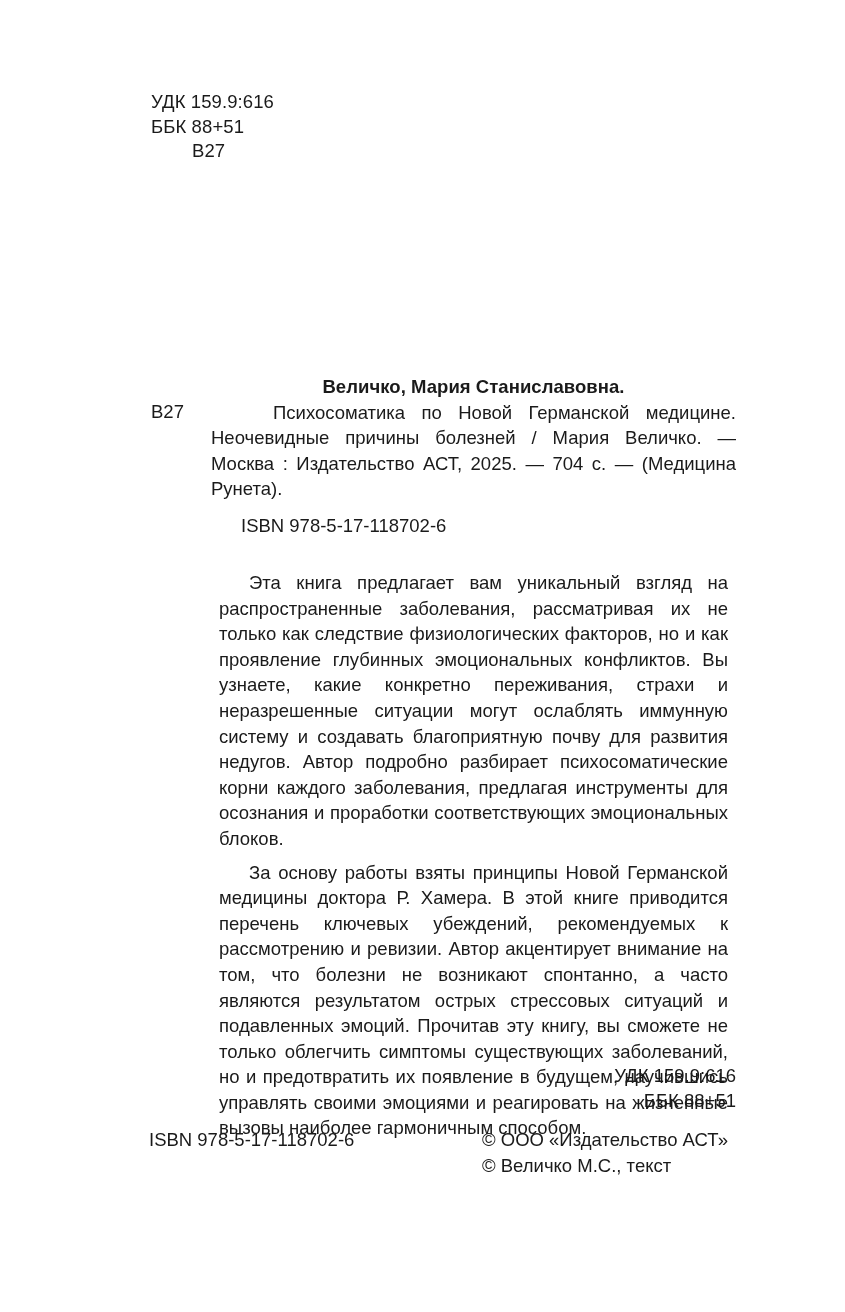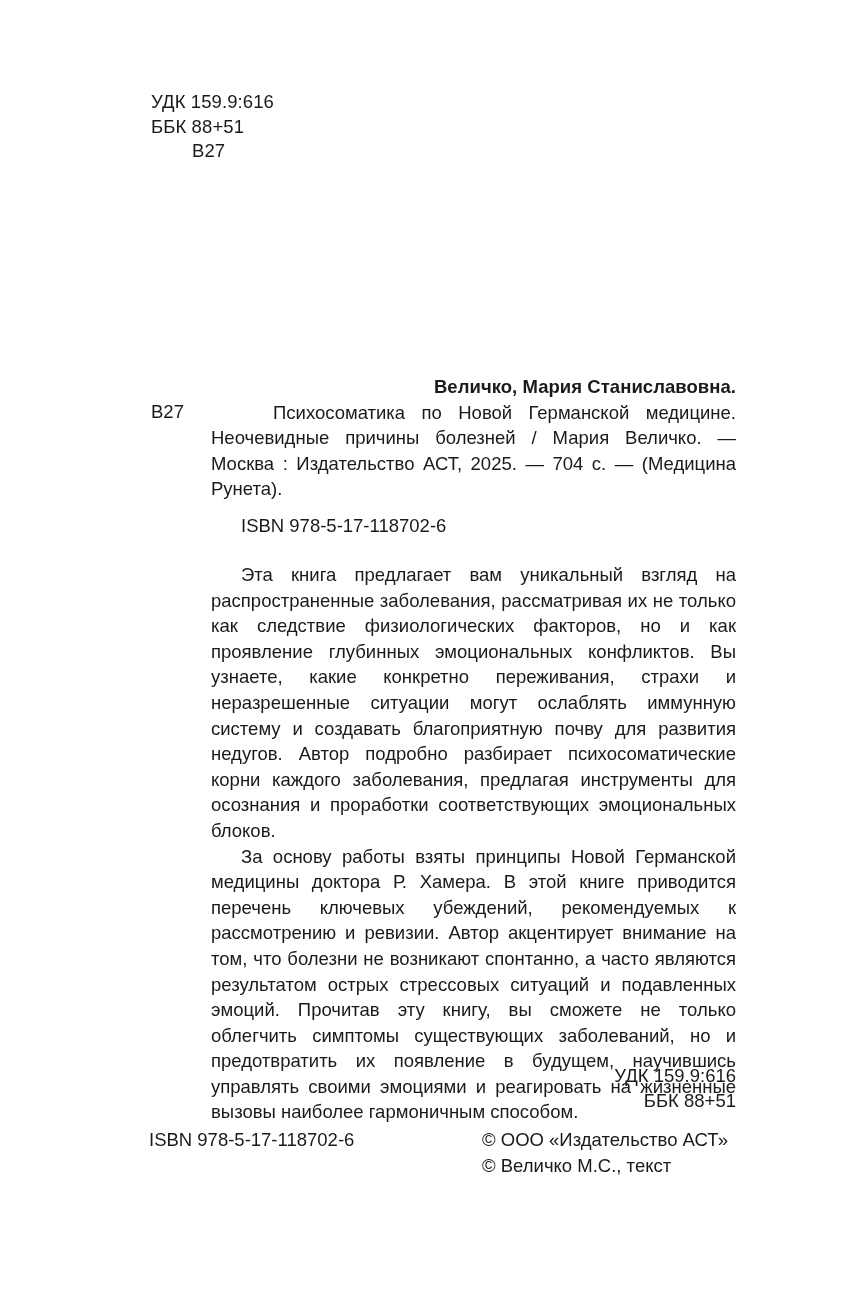--- a/index.html
+++ b/index.html
@@ -46,21 +46,21 @@
     top: 374px;
     width: 525px;
     font-size: 18.5px;
     line-height: 25.6px;
     text-align: justify;
     text-justify: inter-word;
   }
   .biblio-author {
     font-weight: bold;
     display: block;
-    text-align: right;
+    text-align: center;
     letter-spacing: 0.05px;
   }
   .biblio-body {
     display: block;
     text-indent: 62px;
     text-align: justify;
   }
   .biblio-body:last-child,
   .biblio-desc {
     text-align: justify;
@@ -91,21 +91,21 @@
     left: 211px;
     top: 562px;
     width: 525px;
     font-size: 18.5px;
     line-height: 25.6px;
     text-align: justify;
     text-justify: inter-word;
     hyphens: manual;
   }
   .annotation p {
-    margin: 0;
+    margin: 8px;
     text-indent: 30px;
     text-align: justify;
   }
   .annotation p:last-child {
     text-align: justify;
   }
 
   
   .footer-class {
     position: absolute;

